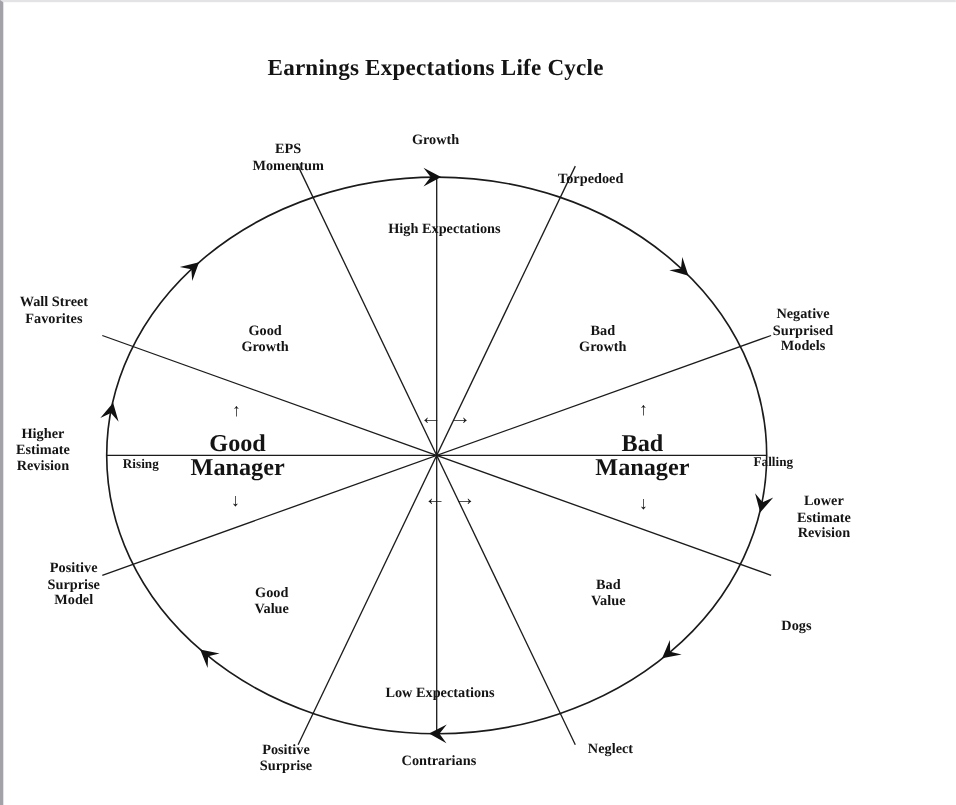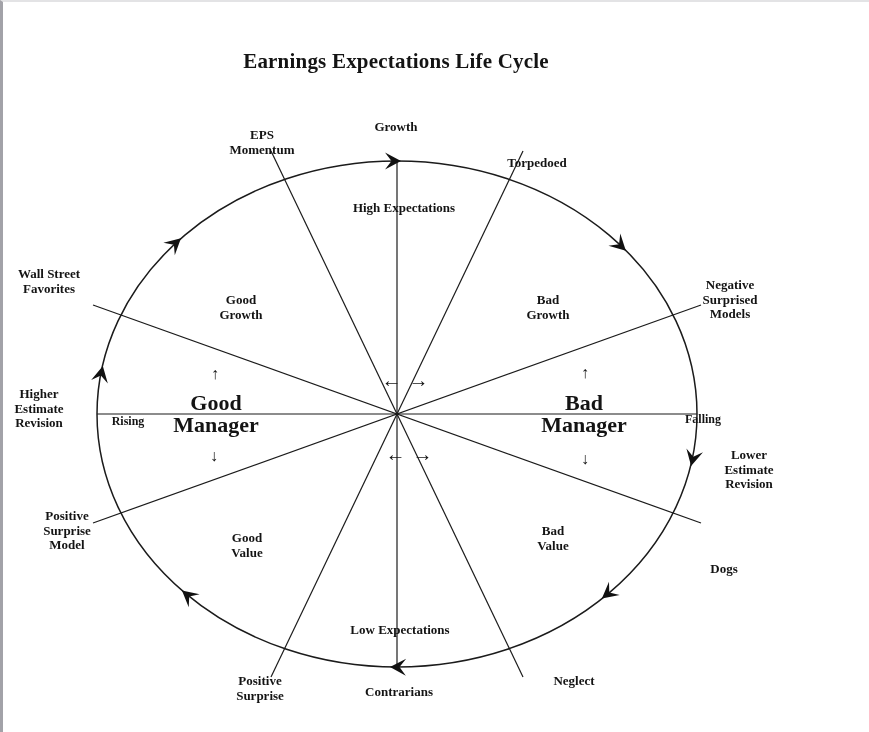--- a/index.html
+++ b/index.html
@@ -85,21 +85,21 @@
   <div class="lbl s13" style="left:36px;top:407px;">Higher
 Estimate
 Revision</div>
   <div class="lbl s13" style="left:727px;top:298px;">Negative
 Surprised
 Models</div>
   <div class="lbl s13" style="left:746px;top:420px;margin-top:48px;">Lower
 Estimate
 Revision</div>
   <div class="lbl s13" style="left:721px;top:521px;margin-top:46px;">Dogs</div>
-  <div class="lbl s13" style="left:571px;top:679px;">Neglect</div>
+  <div class="lbl s13" style="left:552px;top:679px;">Neglect</div>
   <div class="lbl s13" style="left:396px;top:690px;text-align:center;">Contrarians</div>
   <div class="lbl s13" style="left:257px;top:687px;">Positive
 Surprise</div>
   <div class="lbl s13" style="left:64px;top:529px;">Positive
 Surprise
 Model</div>
 
   <div class="lbl s13" style="left:401px;top:206px;">High Expectations</div>
   <div class="lbl s13" style="left:238px;top:306px;">Good
 Growth</div>

